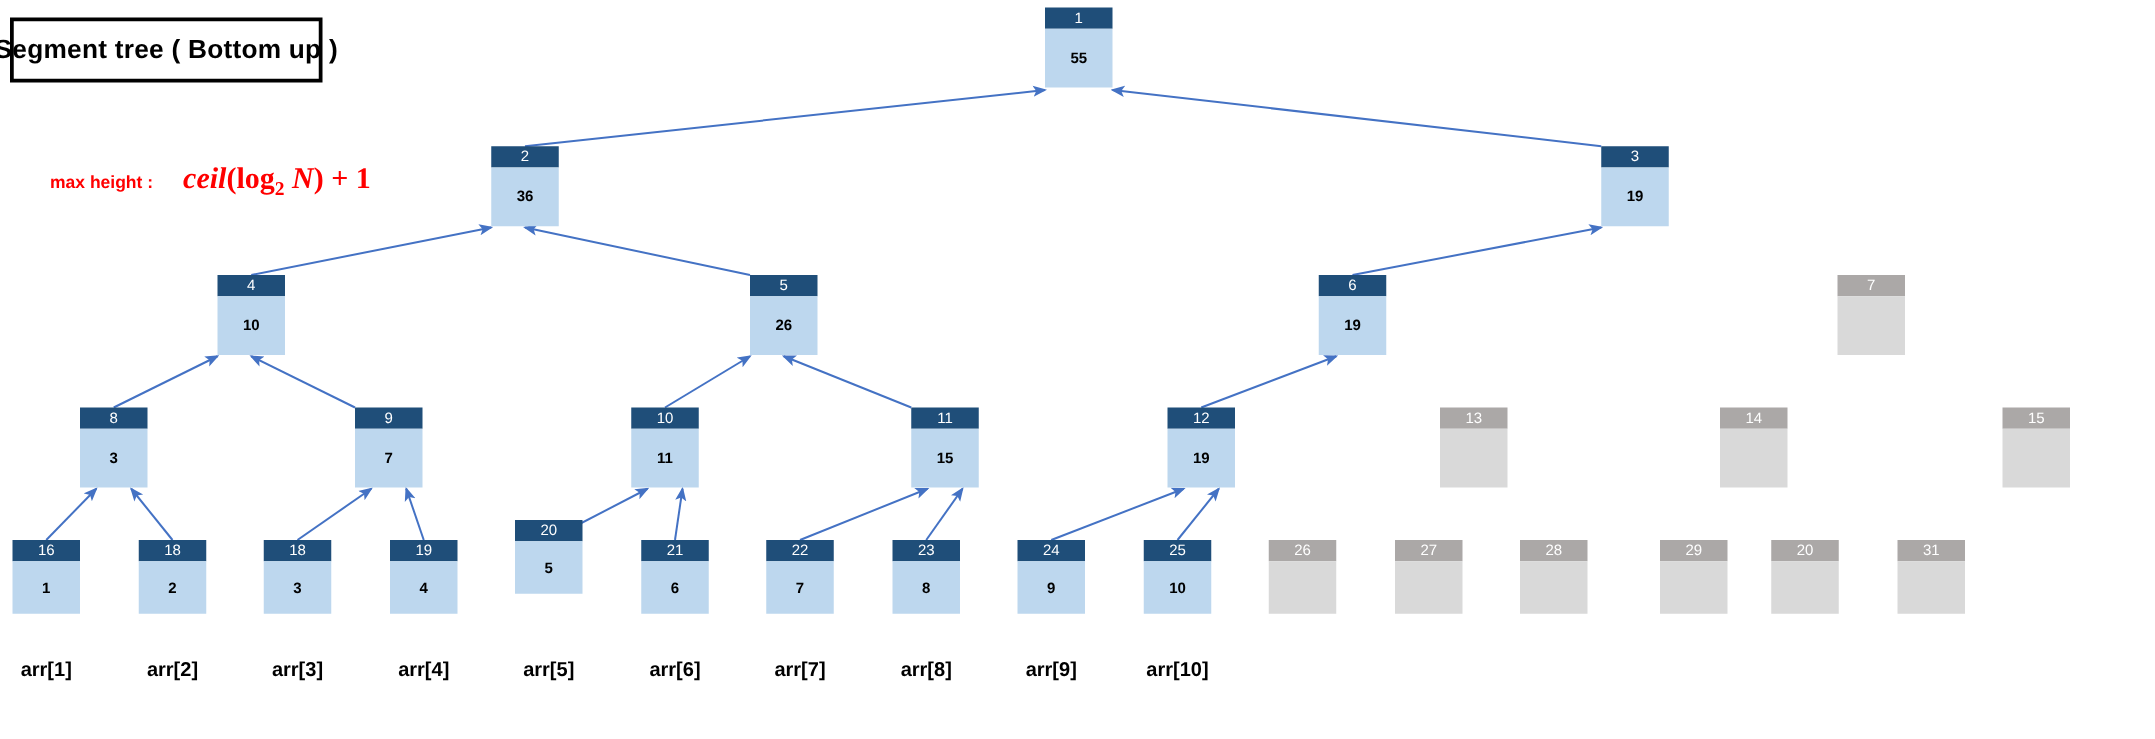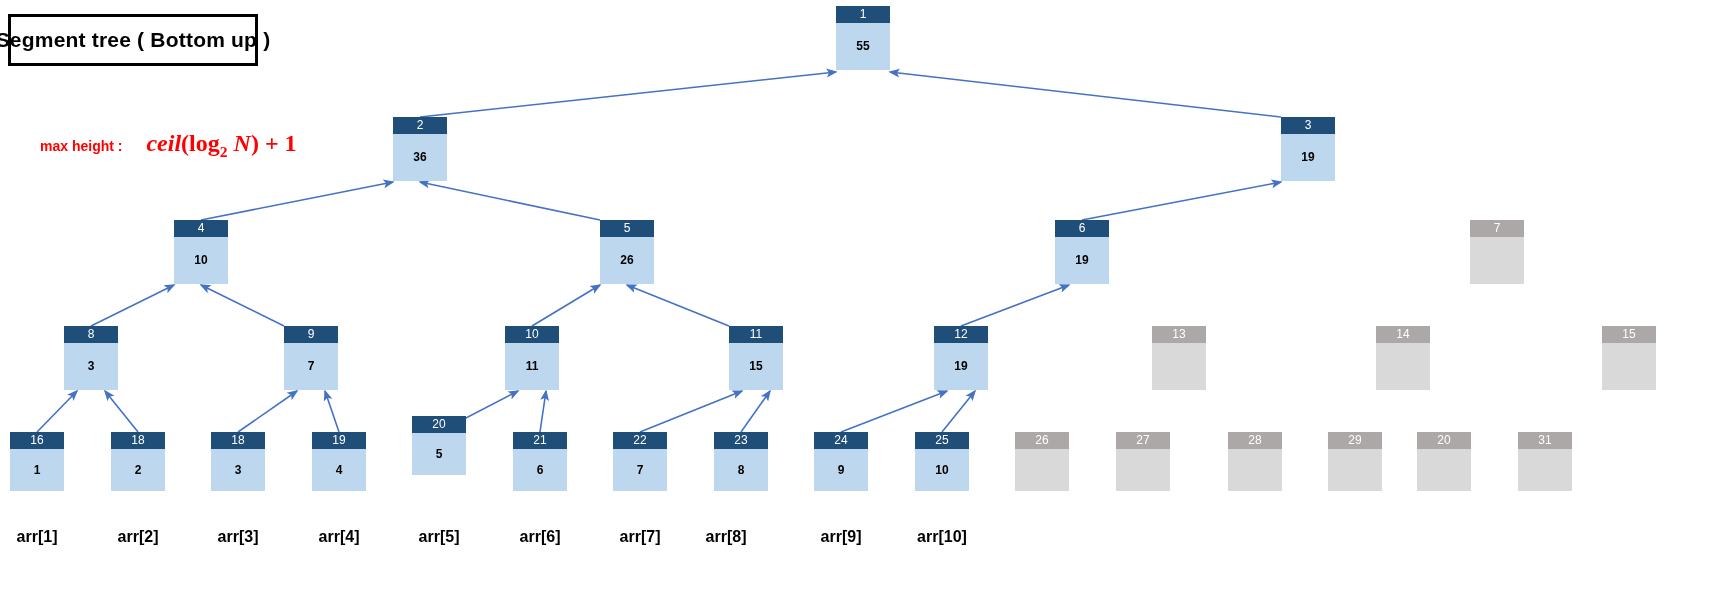--- a/index.html
+++ b/index.html
@@ -273,21 +273,21 @@
         <div class="nbody">10</div>
       </div>
       <div class="node empty small" style="left: 1015px; top: 432px;">
         <div class="nhead">26</div>
         <div class="nbody"></div>
       </div>
       <div class="node empty small" style="left: 1116px; top: 432px;">
         <div class="nhead">27</div>
         <div class="nbody"></div>
       </div>
-      <div class="node empty small" style="left: 1216px; top: 432px; margin-left: 12px;">
+      <div class="node empty small" style="left: 1216px; top: 432px;">
         <div class="nhead">28</div>
         <div class="nbody"></div>
       </div>
       <div class="node empty small" style="left: 1317px; top: 432px; padding-left: 11px;">
         <div class="nhead">29</div>
         <div class="nbody"></div>
       </div>
       <div class="node empty small" style="left: 1417px; top: 432px;">
         <div class="nhead">20</div>
         <div class="nbody"></div>
@@ -299,18 +299,18 @@
     </div>
 
   <div id="arr-layer">
       <div class="arr-label" style="left: -3px; top: 528px;">arr[1]</div>
       <div class="arr-label" style="left: 98px; top: 528px;">arr[2]</div>
       <div class="arr-label" style="left: 198px; top: 528px;">arr[3]</div>
       <div class="arr-label" style="left: 299px; top: 528px;">arr[4]</div>
       <div class="arr-label" style="left: 399px; top: 528px;">arr[5]</div>
       <div class="arr-label" style="left: 500px; top: 528px;">arr[6]</div>
       <div class="arr-label" style="left: 600px; top: 528px;">arr[7]</div>
-      <div class="arr-label" style="left: 686px; top: 528px;">arr[8]</div>
+      <div class="arr-label" style="left: 701px; top: 528px;">arr[8]</div>
       <div class="arr-label" style="left: 801px; top: 528px;">arr[9]</div>
       <div class="arr-label" style="left: 902px; top: 528px;">arr[10]</div>
     </div>
 
 </div>
 
 </body></html>

